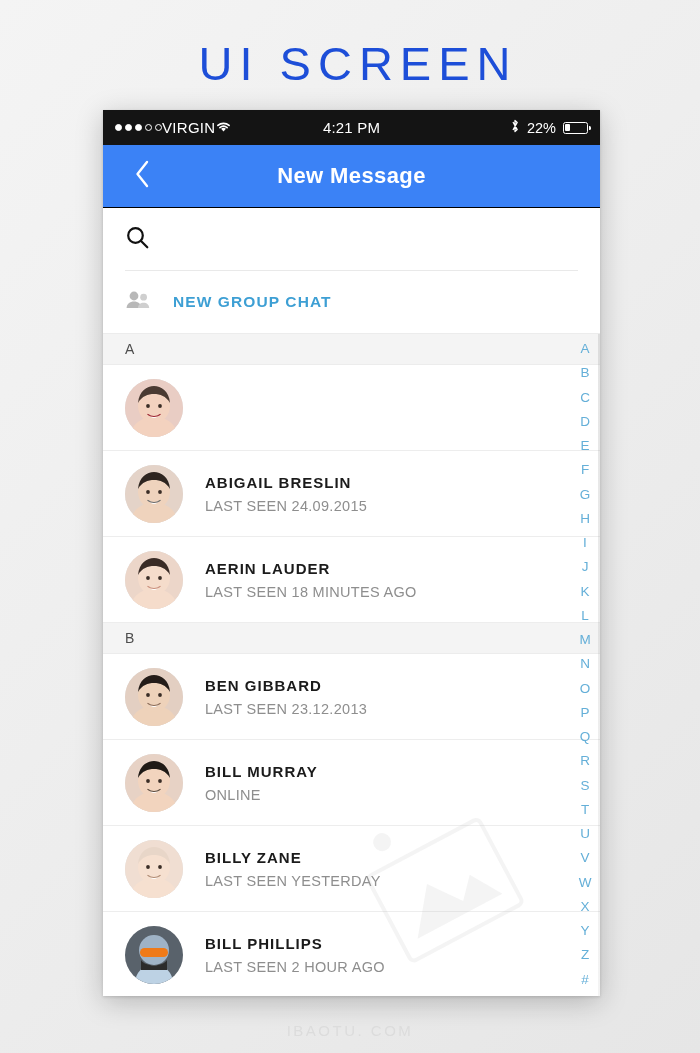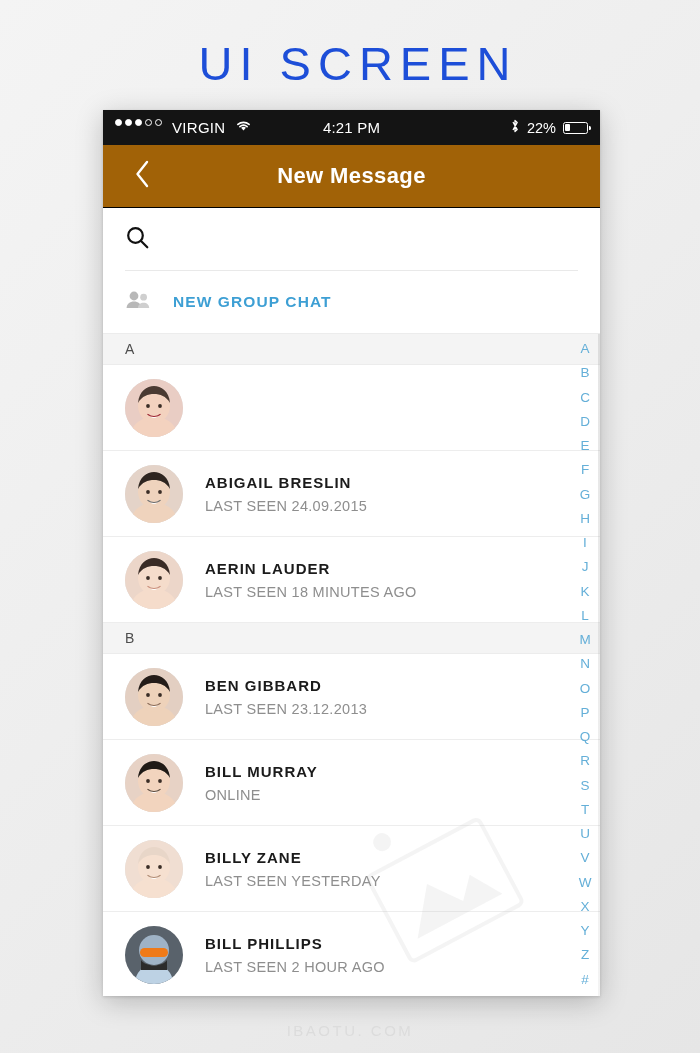--- a/index.html
+++ b/index.html
@@ -57,21 +57,21 @@
   
   .statusbar {
     height: 35px;
     background: #141414;
     display: flex;
     align-items: center;
     padding: 0 12px 0 12px;
     color: #ffffff;
     font-size: 14.5px;
   }
-  .sb-left { display: flex; align-items: flex-start; gap: 10px; flex: 1 1 0; }
+  .sb-left { display: flex; align-items: center; gap: 0; flex: 1 1 0; }
   .sb-center { flex: 0 0 auto; display: flex; align-items: center; justify-content: flex-end; }
   .sb-right { display: flex; align-items: center; gap: 7px; flex: 1 1 0; justify-content: flex-end; }
 
   .dots { display: flex; align-items: center; gap: 3px; }
   .dot {
     width: 7px; height: 7px; border-radius: 50%;
     border: 1px solid #ffffff;
   }
   .dot.filled { background: #ffffff; }
 
@@ -94,21 +94,21 @@
     right: -4px; top: 3.2px;
     width: 2.2px; height: 4.4px;
     background: #ffffff;
     border-radius: 0 1.5px 1.5px 0;
   }
   .batt-fill { height: 100%; background: #ffffff; border-radius: 1px; }
 
   
   .navbar {
     height: 63px;
-    background: #a16207;
+    background: #3b82f6;
     display: flex;
     align-items: center;
     position: relative;
     border-bottom: 1px solid #000;
   }
   .back-btn {
     position: absolute;
     left: 22px;
     width: 34px; height: 34px;
     display: flex; align-items: center; justify-content: center;

